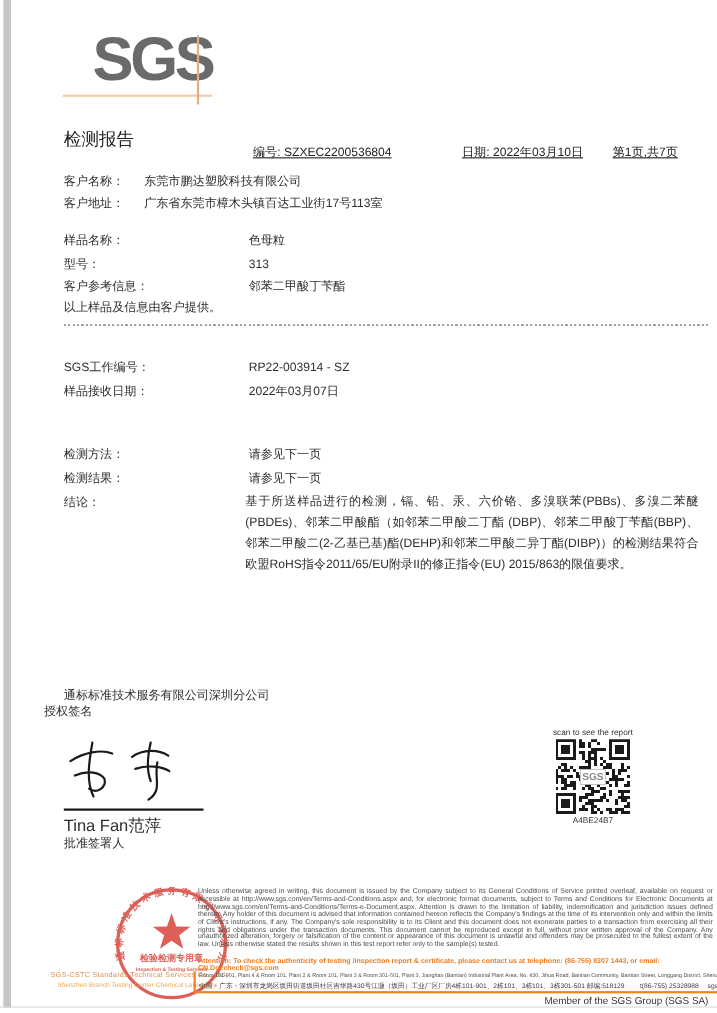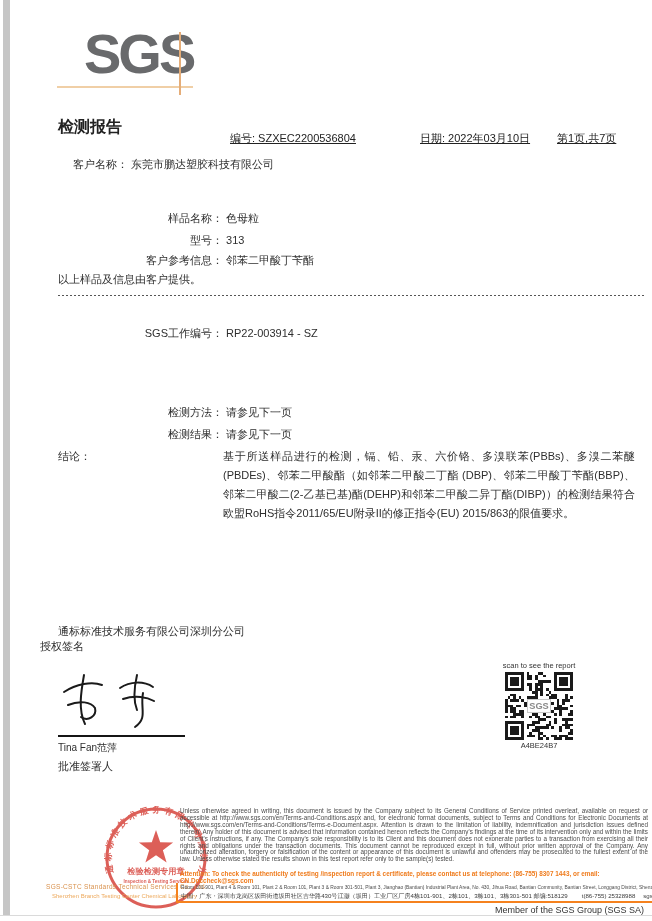--- a/index.html
+++ b/index.html
@@ -7,43 +7,43 @@
         font-family:"Liberation Sans","DejaVu Sans",sans-serif;color:#2e2e2e;}
   .edge-left{position:absolute;left:3px;top:0;width:7px;height:916px;background:#c6c6c6;}
   .edge-bottom{position:absolute;left:0;top:915px;width:652px;height:1px;background:#dadada;}
 
   
   .logo{position:absolute;left:84px;top:26px;font-size:56px;font-weight:bold;
         color:#696a6c;letter-spacing:-3px;line-height:56px;}
   .logo-hline{position:absolute;left:57px;top:86px;width:136px;height:2px;background:#f0cfa6;}
   .logo-vline{position:absolute;left:179px;top:32px;width:2px;height:63px;background:#e5ad78;}
 
-  .doc-title{position:absolute;left:58px;top:117px;font-size:16px;font-weight:bold;color:#222;}
+  .doc-title{position:absolute;left:58px;top:117px;font-size:16px;font-weight:normal;color:#222;}
   .meta{position:absolute;top:131px;font-size:11px;color:#222;white-space:nowrap;text-decoration:underline;}
   .meta-no{left:230px;} .meta-date{left:420px;} .meta-page{left:557px;}
 
   
   .row{position:absolute;left:58px;font-size:11px;color:#2e2e2e;white-space:nowrap;}
-  .row .lbl{display:inline-block;text-align:right;}
+  .row .lbl{display:inline-block;}
   .w-cust .lbl{width:70px;}
   .w-wide .lbl{width:165px;}
   .note{position:absolute;left:58px;top:272px;font-size:11px;}
   .dashline{position:absolute;left:58px;top:295px;width:588px;height:1px;
             background:repeating-linear-gradient(90deg,#555 0 2px,transparent 2px 4px);}
 
   .concl-lbl{position:absolute;left:58px;top:449px;font-size:11px;}
   .concl-txt{position:absolute;left:223px;top:447px;width:412px;font-size:11px;
              line-height:19px;color:#2e2e2e;text-align:justify;}
 
   
   .sig-company{position:absolute;left:58px;top:624px;font-size:11px;}
   .sig-auth{position:absolute;left:40px;top:639px;font-size:11px;}
   .sig-img{position:absolute;left:60px;top:672px;}
   .sig-line{position:absolute;left:58px;top:735px;width:127px;height:2px;background:#151515;}
-  .sig-name{position:absolute;left:58px;top:741px;font-size:10px;}
+  .sig-name{position:absolute;left:58px;top:741px;font-size:15px;}
   .sig-role{position:absolute;left:58px;top:759px;font-size:11px;}
 
   
   .qr-wrap{position:absolute;left:497px;top:661px;width:84px;text-align:center;}
   .qr-label{font-size:7.5px;color:#333;white-space:nowrap;}
   .qr-svg{display:block;margin:2px auto 0 auto;}
   .qr-code{font-size:7.5px;color:#333;margin-top:1px;}
 
   
   .stamp{position:absolute;left:104px;top:806px;width:104px;height:104px;opacity:.88;}
@@ -74,40 +74,48 @@
 
   <div class="doc-title">检测报告</div>
   <div class="meta meta-no">编号: SZXEC2200536804</div>
   <div class="meta meta-date">日期: 2022年03月10日</div>
   <div class="meta meta-page">第1页,共7页</div>
 
   <div class="row w-cust" style="top:157px">
     <span class="lbl">客户名称：</span>
     <span>东莞市鹏达塑胶科技有限公司</span>
   </div>
+  <div class="row w-cust" style="top:177px">
+    <span class="lbl">客户地址：</span>
+    <span>广东省东莞市樟木头镇百达工业街17号113室</span>
+  </div>
 
   <div class="row w-wide" style="top:211px">
     <span class="lbl">样品名称：</span>
     <span>色母粒</span>
   </div>
   <div class="row w-wide" style="top:233px">
     <span class="lbl">型号：</span>
     <span>313</span>
   </div>
   <div class="row w-wide" style="top:253px">
     <span class="lbl">客户参考信息：</span>
     <span>邻苯二甲酸丁苄酯</span>
   </div>
   <div class="note">以上样品及信息由客户提供。</div>
 
   <div class="dashline"></div>
 
   <div class="row w-wide" style="top:326px">
     <span class="lbl">SGS工作编号：</span>
     <span>RP22-003914 - SZ</span>
+  </div>
+  <div class="row w-wide" style="top:348px">
+    <span class="lbl">样品接收日期：</span>
+    <span>2022年03月07日</span>
   </div>
   <div class="row w-wide" style="top:427px">
     <span class="lbl">检测结果：</span>
     <span>请参见下一页</span>
   </div>
   <div class="row w-wide" style="top:405px">
     <span class="lbl">检测方法：</span>
     <span>请参见下一页</span>
   </div>
 

